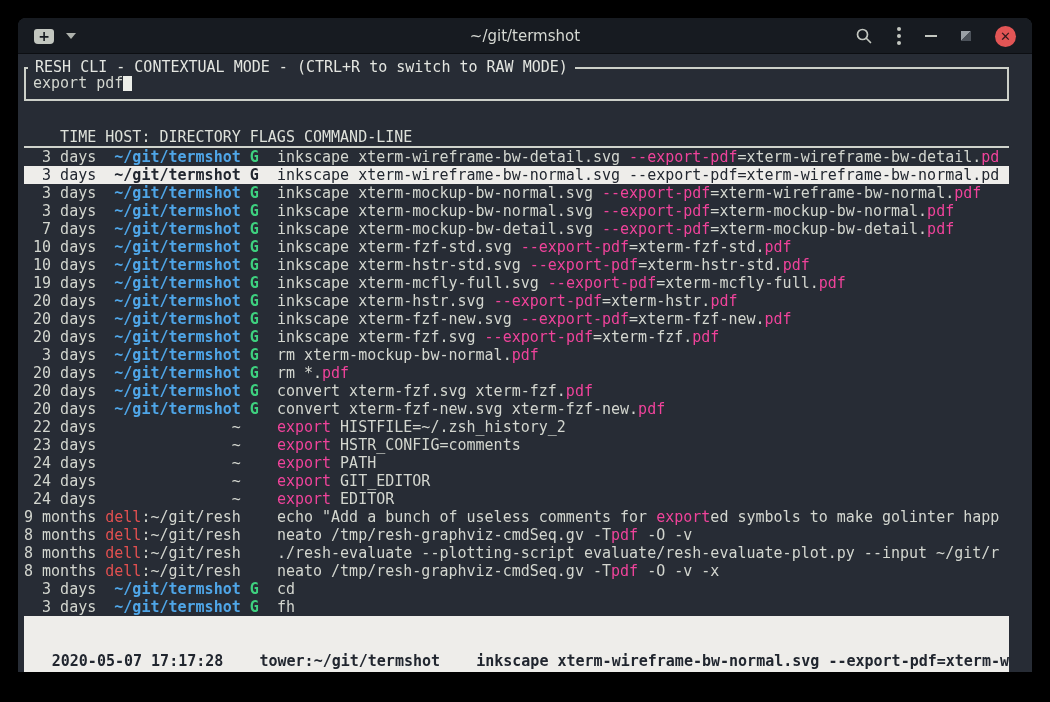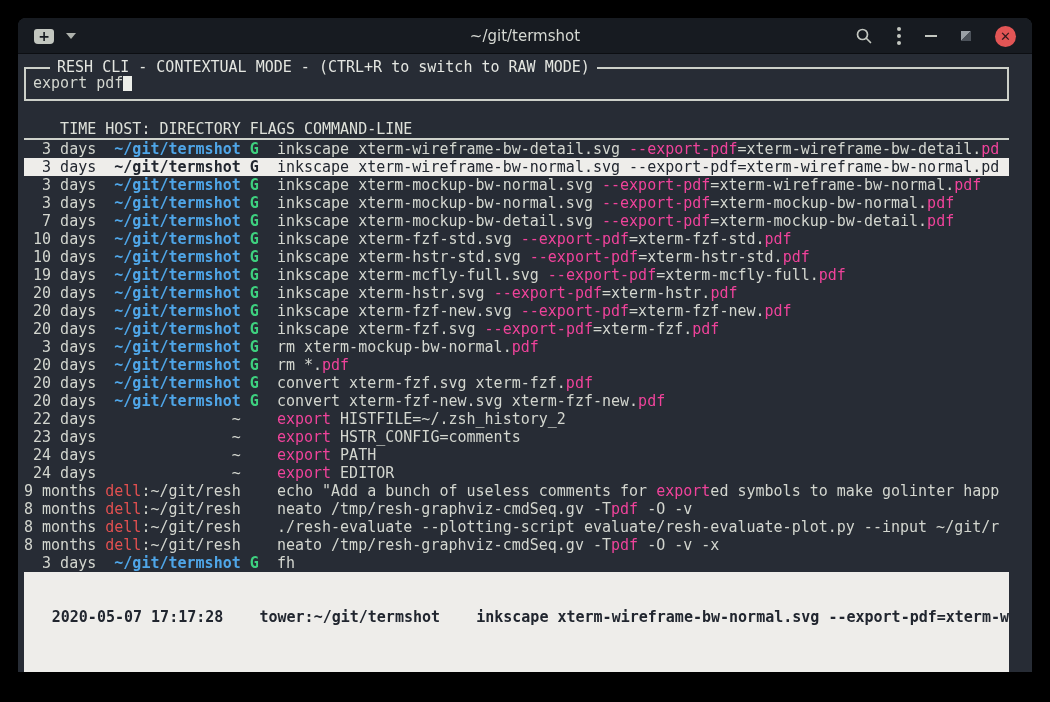--- a/index.html
+++ b/index.html
@@ -48,31 +48,31 @@
     font-family:"DejaVu Sans Mono", monospace; font-size:15px; line-height:18px;
     color:var(--term-fg,#d3d6cf);
   }
   .tblock { margin-left:6px; width:985px; }
 
   .resh-box {
     position:relative; margin-top:11px; height:34px;
     border:2px solid #ccd0c9; padding:5px 7px 0 7px;
   }
   .resh-box-title {
-    position:absolute; top:-11px; left:24px; padding:0 7px;
+    position:absolute; top:-11px; left:2px; padding:0 7px;
     background:var(--term-bg,#272c35); color:#e4e6e1; white-space:pre;
   }
   .query-line { white-space:pre; }
   .cursor {
     display:inline-block; width:9px; height:16px; background:#eceee9;
     vertical-align:-3px;
   }
 
   .cols-header {
-    margin-top:19px; white-space:pre; color:#dee1da;
+    margin-top:27px; white-space:pre; color:#dee1da;
     border-bottom:2px solid #cfd3cc; height:20px;
   }
 
   .rows { }
   .row { height:18px; white-space:pre; overflow:hidden; }
   .row.sel { background:var(--sel-bg,#eeedea); }
   .row.sel span { color:var(--sel-fg,#21262f) !important; }
 
   .c-n    { color:var(--term-fg,#d3d6cf); }
   .c-time { color:var(--term-fg,#d3d6cf); }
@@ -140,25 +140,27 @@
         <div class="row"><span class="c-time"> 20 days</span><span class="c-n">  </span><span class="c-dirb">~/git/termshot</span><span class="c-n"> </span><span class="c-flag">G</span><span class="c-n">  </span><span class="c-n">inkscape xterm-hstr.svg </span><span class="c-p">--</span><span class="c-m">export</span><span class="c-p">-</span><span class="c-m">pdf</span><span class="c-n">=xterm-hstr.</span><span class="c-m">pdf</span></div>
         <div class="row"><span class="c-time"> 20 days</span><span class="c-n">  </span><span class="c-dirb">~/git/termshot</span><span class="c-n"> </span><span class="c-flag">G</span><span class="c-n">  </span><span class="c-n">inkscape xterm-fzf-new.svg </span><span class="c-p">--</span><span class="c-m">export</span><span class="c-p">-</span><span class="c-m">pdf</span><span class="c-n">=xterm-fzf-new.</span><span class="c-m">pdf</span></div>
         <div class="row"><span class="c-time"> 20 days</span><span class="c-n">  </span><span class="c-dirb">~/git/termshot</span><span class="c-n"> </span><span class="c-flag">G</span><span class="c-n">  </span><span class="c-n">inkscape xterm-fzf.svg </span><span class="c-p">--</span><span class="c-m">export</span><span class="c-p">-</span><span class="c-m">pdf</span><span class="c-n">=xterm-fzf.</span><span class="c-m">pdf</span></div>
         <div class="row"><span class="c-time">  3 days</span><span class="c-n">  </span><span class="c-dirb">~/git/termshot</span><span class="c-n"> </span><span class="c-flag">G</span><span class="c-n">  </span><span class="c-n">rm xterm-mockup-bw-normal.</span><span class="c-m">pdf</span></div>
         <div class="row"><span class="c-time"> 20 days</span><span class="c-n">  </span><span class="c-dirb">~/git/termshot</span><span class="c-n"> </span><span class="c-flag">G</span><span class="c-n">  </span><span class="c-n">rm *.</span><span class="c-m">pdf</span></div>
         <div class="row"><span class="c-time"> 20 days</span><span class="c-n">  </span><span class="c-dirb">~/git/termshot</span><span class="c-n"> </span><span class="c-flag">G</span><span class="c-n">  </span><span class="c-n">convert xterm-fzf.svg xterm-fzf.</span><span class="c-m">pdf</span></div>
         <div class="row"><span class="c-time"> 20 days</span><span class="c-n">  </span><span class="c-dirb">~/git/termshot</span><span class="c-n"> </span><span class="c-flag">G</span><span class="c-n">  </span><span class="c-n">convert xterm-fzf-new.svg xterm-fzf-new.</span><span class="c-m">pdf</span></div>
         <div class="row"><span class="c-time"> 22 days</span><span class="c-n">               </span><span class="c-n">~</span><span class="c-n"> </span><span class="c-flag"> </span><span class="c-n">  </span><span class="c-m">export</span><span class="c-n"> HISTFILE=~/.zsh_history_2</span></div>
         <div class="row"><span class="c-time"> 23 days</span><span class="c-n">               </span><span class="c-n">~</span><span class="c-n"> </span><span class="c-flag"> </span><span class="c-n">  </span><span class="c-m">export</span><span class="c-n"> HSTR_CONFIG=comments</span></div>
         <div class="row"><span class="c-time"> 24 days</span><span class="c-n">               </span><span class="c-n">~</span><span class="c-n"> </span><span class="c-flag"> </span><span class="c-n">  </span><span class="c-m">export</span><span class="c-n"> PATH</span></div>
+        <div class="row"><span class="c-time"> 24 days</span><span class="c-n">               </span><span class="c-n">~</span><span class="c-n"> </span><span class="c-flag"> </span><span class="c-n">  </span><span class="c-m">export</span><span class="c-n"> GIT_EDITOR</span></div>
         <div class="row"><span class="c-time"> 24 days</span><span class="c-n">               </span><span class="c-n">~</span><span class="c-n"> </span><span class="c-flag"> </span><span class="c-n">  </span><span class="c-m">export</span><span class="c-n"> EDITOR</span></div>
         <div class="row"><span class="c-time">9 months</span><span class="c-n"> </span><span class="c-host">dell</span><span class="c-n">:~/git/resh</span><span class="c-n"> </span><span class="c-flag"> </span><span class="c-n">  </span><span class="c-n">echo "Add a bunch of useless comments for </span><span class="c-m">export</span><span class="c-n">ed symbols to make golinter happ</span></div>
         <div class="row"><span class="c-time">8 months</span><span class="c-n"> </span><span class="c-host">dell</span><span class="c-n">:~/git/resh</span><span class="c-n"> </span><span class="c-flag"> </span><span class="c-n">  </span><span class="c-n">neato /tmp/resh-graphviz-cmdSeq.gv -T</span><span class="c-m">pdf</span><span class="c-n"> -O -v</span></div>
         <div class="row"><span class="c-time">8 months</span><span class="c-n"> </span><span class="c-host">dell</span><span class="c-n">:~/git/resh</span><span class="c-n"> </span><span class="c-flag"> </span><span class="c-n">  </span><span class="c-n">./resh-evaluate --plotting-script evaluate/resh-evaluate-plot.py --input ~/git/r</span></div>
         <div class="row"><span class="c-time">8 months</span><span class="c-n"> </span><span class="c-host">dell</span><span class="c-n">:~/git/resh</span><span class="c-n"> </span><span class="c-flag"> </span><span class="c-n">  </span><span class="c-n">neato /tmp/resh-graphviz-cmdSeq.gv -T</span><span class="c-m">pdf</span><span class="c-n"> -O -v -x</span></div>
+        <div class="row"><span class="c-time">  3 days</span><span class="c-n">  </span><span class="c-dirb">~/git/termshot</span><span class="c-n"> </span><span class="c-flag">G</span><span class="c-n">  </span><span class="c-n">cd</span></div>
         <div class="row"><span class="c-time">  3 days</span><span class="c-n">  </span><span class="c-dirb">~/git/termshot</span><span class="c-n"> </span><span class="c-flag">G</span><span class="c-n">  </span><span class="c-n">fh</span></div>
       </div>
 
     <div class="statusbar">
       <div class="sline"> 2020-05-07 17:17:28    tower:~/git/termshot    inkscape xterm-wireframe-bw-normal.svg --export-pdf=xterm-w</div>
       
     </div>
 
   </div>
 </div>

